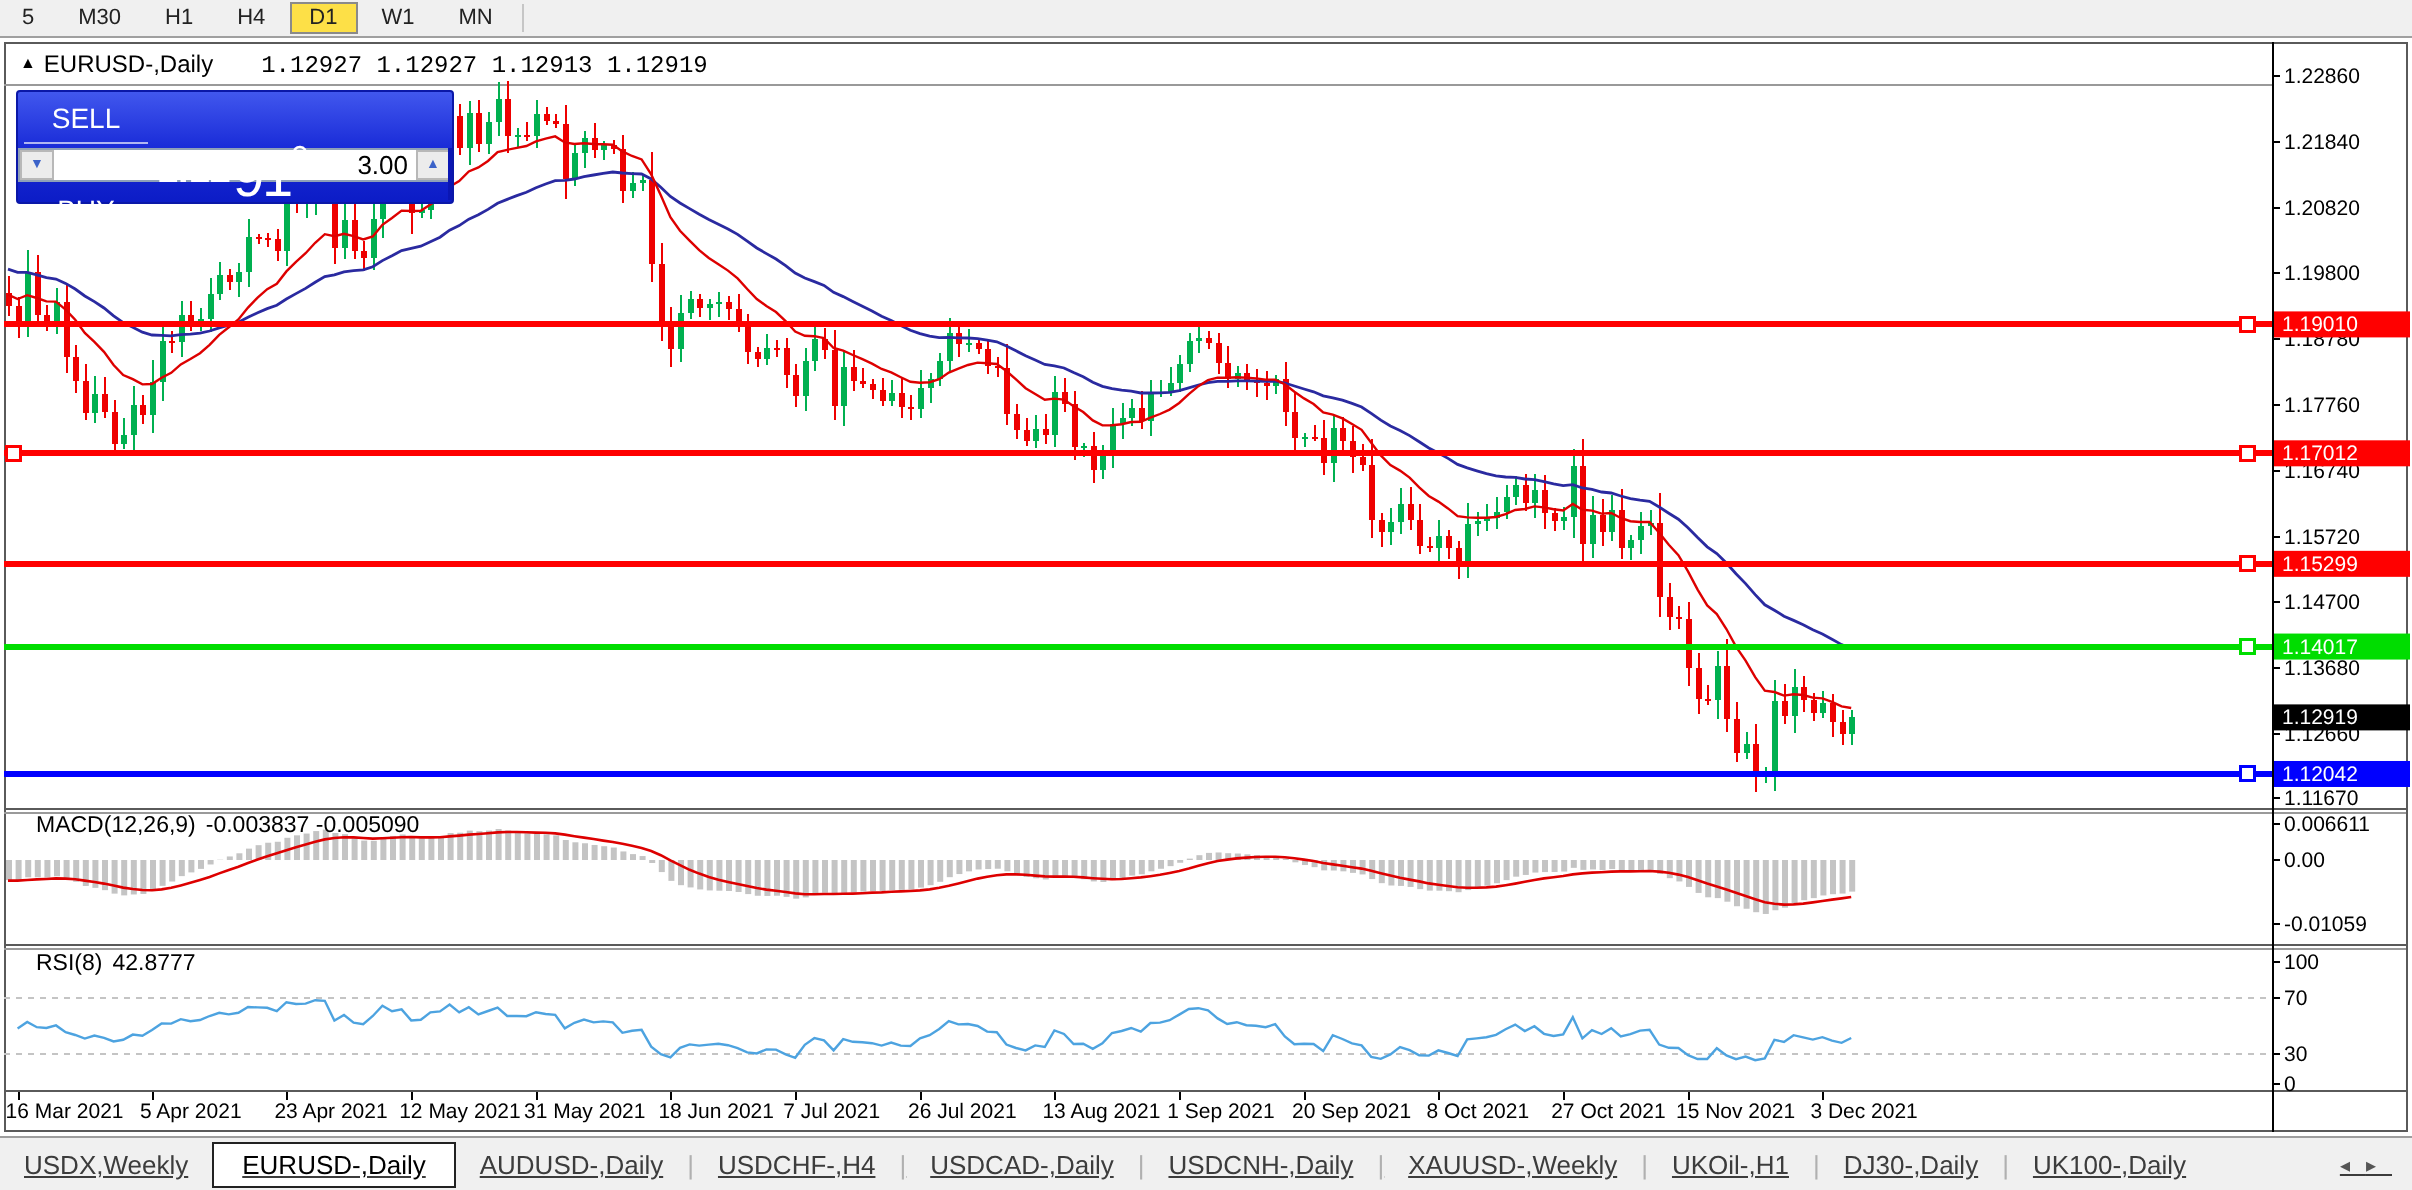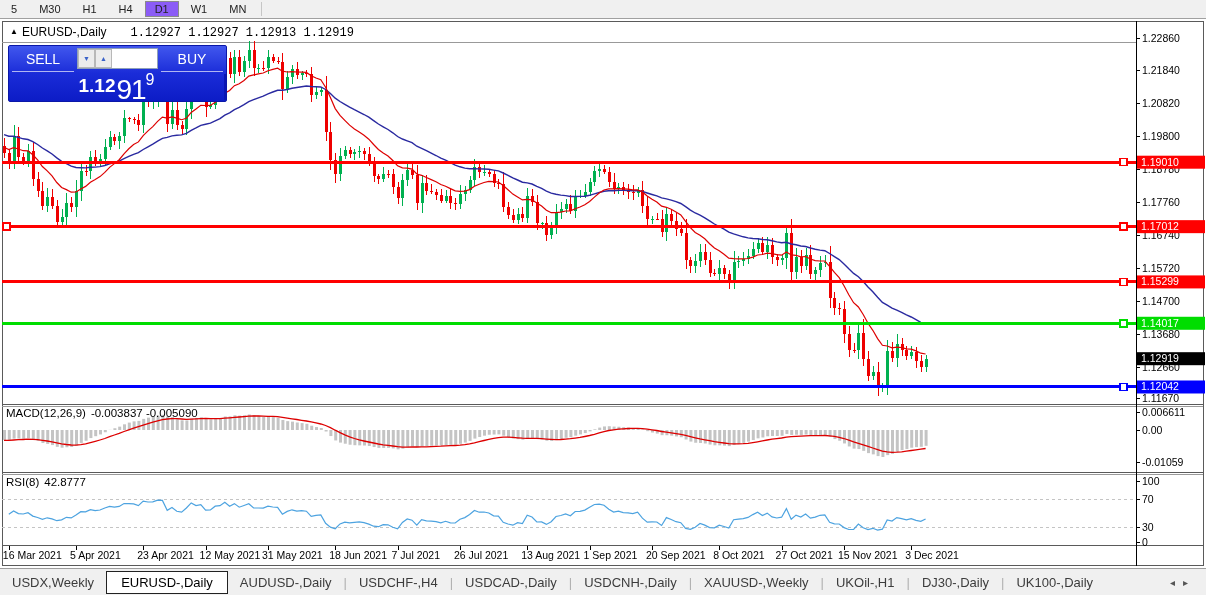--- a/index.html
+++ b/index.html
@@ -2,48 +2,48 @@
 <html><head>
 <meta charset="utf-8">
 <style>
   html,body{margin:0;padding:0;}
   body{width:1206px;height:595px;position:relative;overflow:hidden;background:#fff;
        font-family:"Liberation Sans",sans-serif;-webkit-font-smoothing:antialiased;}
   #toolbar{position:absolute;top:0;left:0;right:0;height:18px;background:#f0f0f0;
            border-bottom:1px solid #a0a0a0;display:flex;align-items:center;z-index:6;
            font-size:11px;color:#222;}
   .tf{padding:1px 9px;margin:0 1px;cursor:pointer;border:1px solid transparent;}
-  .tf.active{background:#8b5cf6;border:1px solid #8a8a8a;}
+  .tf.active{background:#fde047;border:1px solid #8a8a8a;}
   .tbsep{width:1px;height:14px;background:#c6c6c6;margin:0 4px;}
   #chart-svg{position:absolute;top:0;left:0;z-index:1;}
   #chart-title{position:absolute;top:25px;left:10px;z-index:4;font-size:12px;color:#000;white-space:nowrap;}
   #chart-title .tri{font-size:8px;vertical-align:2px;color:#000;margin-right:4px;cursor:pointer;}
   #chart-title .ohlc{margin-left:24px;font-family:Liberation Mono, monospace;}
   #trade-panel{position:absolute;top:45px;left:8px;width:219px;height:57px;z-index:4;
                background:linear-gradient(180deg,#4157ee 0%,#1a2cd8 50%,#0c1cc6 100%);
                border:1px solid #0a17a8;border-radius:2px;box-sizing:border-box;}
-  .row1{display:flex;height:26px;align-items:stretch;}
+  .row1{display:flex;height:26px;align-items:stretch;flex-direction:column;}
   .tbtn{width:62px;color:#fff;font-size:14px;text-align:center;line-height:23px;cursor:pointer;
         border-bottom:1px solid rgba(255,255,255,.65);margin:2px 3px 0 3px;}
   .spin{flex:1;background:#fff;border:1px solid #8fa0b8;display:flex;margin:2px 0 1px 0;height:21px;box-sizing:border-box;}
   .sbtn{width:15px;background:#ececec;border:1px solid #b8b8b8;display:flex;align-items:center;
         justify-content:center;font-size:7px;color:#3b62c8;cursor:pointer;}
   .vol{flex:1;border:none;outline:none;text-align:right;font-size:13px;padding:0 4px 0 0;min-width:20px;
        font-family:"Liberation Sans",sans-serif;color:#000;background:#fff;}
   .row2{display:flex;height:30px;align-items:center;}
   .price{flex:1;color:#fff;text-align:center;white-space:nowrap;cursor:pointer;line-height:28px;}
   .pdiv{width:2px;height:26px;background:#0a16b4;}
   .p-small{font-size:19px;font-weight:bold;vertical-align:7px;margin-right:1px;}
   .p-big{font-size:28px;letter-spacing:-1px;}
   .p-sup{font-size:16px;vertical-align:14px;}
-  .panel-label{position:absolute;left:6px;z-index:4;font-size:11.5px;color:#000;white-space:nowrap;}
+  .panel-label{position:absolute;left:18px;z-index:4;font-size:11.5px;color:#000;white-space:nowrap;}
   .panel-label .val{margin-left:5px;}
   #tabbar{position:absolute;left:0;right:0;top:568px;height:27px;background:#f0f0f0;
           border-top:1px solid #9d9d9d;display:flex;align-items:center;z-index:6;
-          font-size:13px;color:#3c3c3c;}
+          font-size:13px;color:#3c3c3c;text-decoration:underline;}
   .tab{padding:3px 12px;cursor:pointer;white-space:nowrap;}
   .tab.sel{background:#fff;border:1px solid #222;color:#000;padding:3px 14px;}
   .tabdiv{color:#b0b0b0;}
   #tabnav{margin-left:auto;margin-right:10px;color:#555;font-size:10px;letter-spacing:8px;}
   #tabnav span{cursor:pointer;}
   .ax{font-family:"Liberation Sans",sans-serif;font-size:10.5px;fill:#000;}
   .bdg{font-family:"Liberation Sans",sans-serif;font-size:10.5px;fill:#fff;}
   .dt{font-family:"Liberation Sans",sans-serif;font-size:10.5px;fill:#000;}
 </style>
 </head>
@@ -770,20 +770,21 @@
     <span class="tri">▲</span><span>EURUSD-,Daily</span><span class="ohlc">1.12927 1.12927 1.12913 1.12919</span>
   </div>
 
   <div id="trade-panel">
     <div class="row1">
       <div class="tbtn">SELL</div>
       <div class="spin">
         <div class="sbtn">
           <span>▼</span>
         </div>
+        <input class="vol" readonly="" value="3.00" style="">
         <div class="sbtn">
           <span>▲</span>
         </div>
       </div>
       <div class="tbtn">BUY</div>
     </div>
     <div class="row2">
       <div class="price">
         <span class="p-small">1.12</span><span class="p-big">91</span><span class="p-sup">9</span>
       </div>

